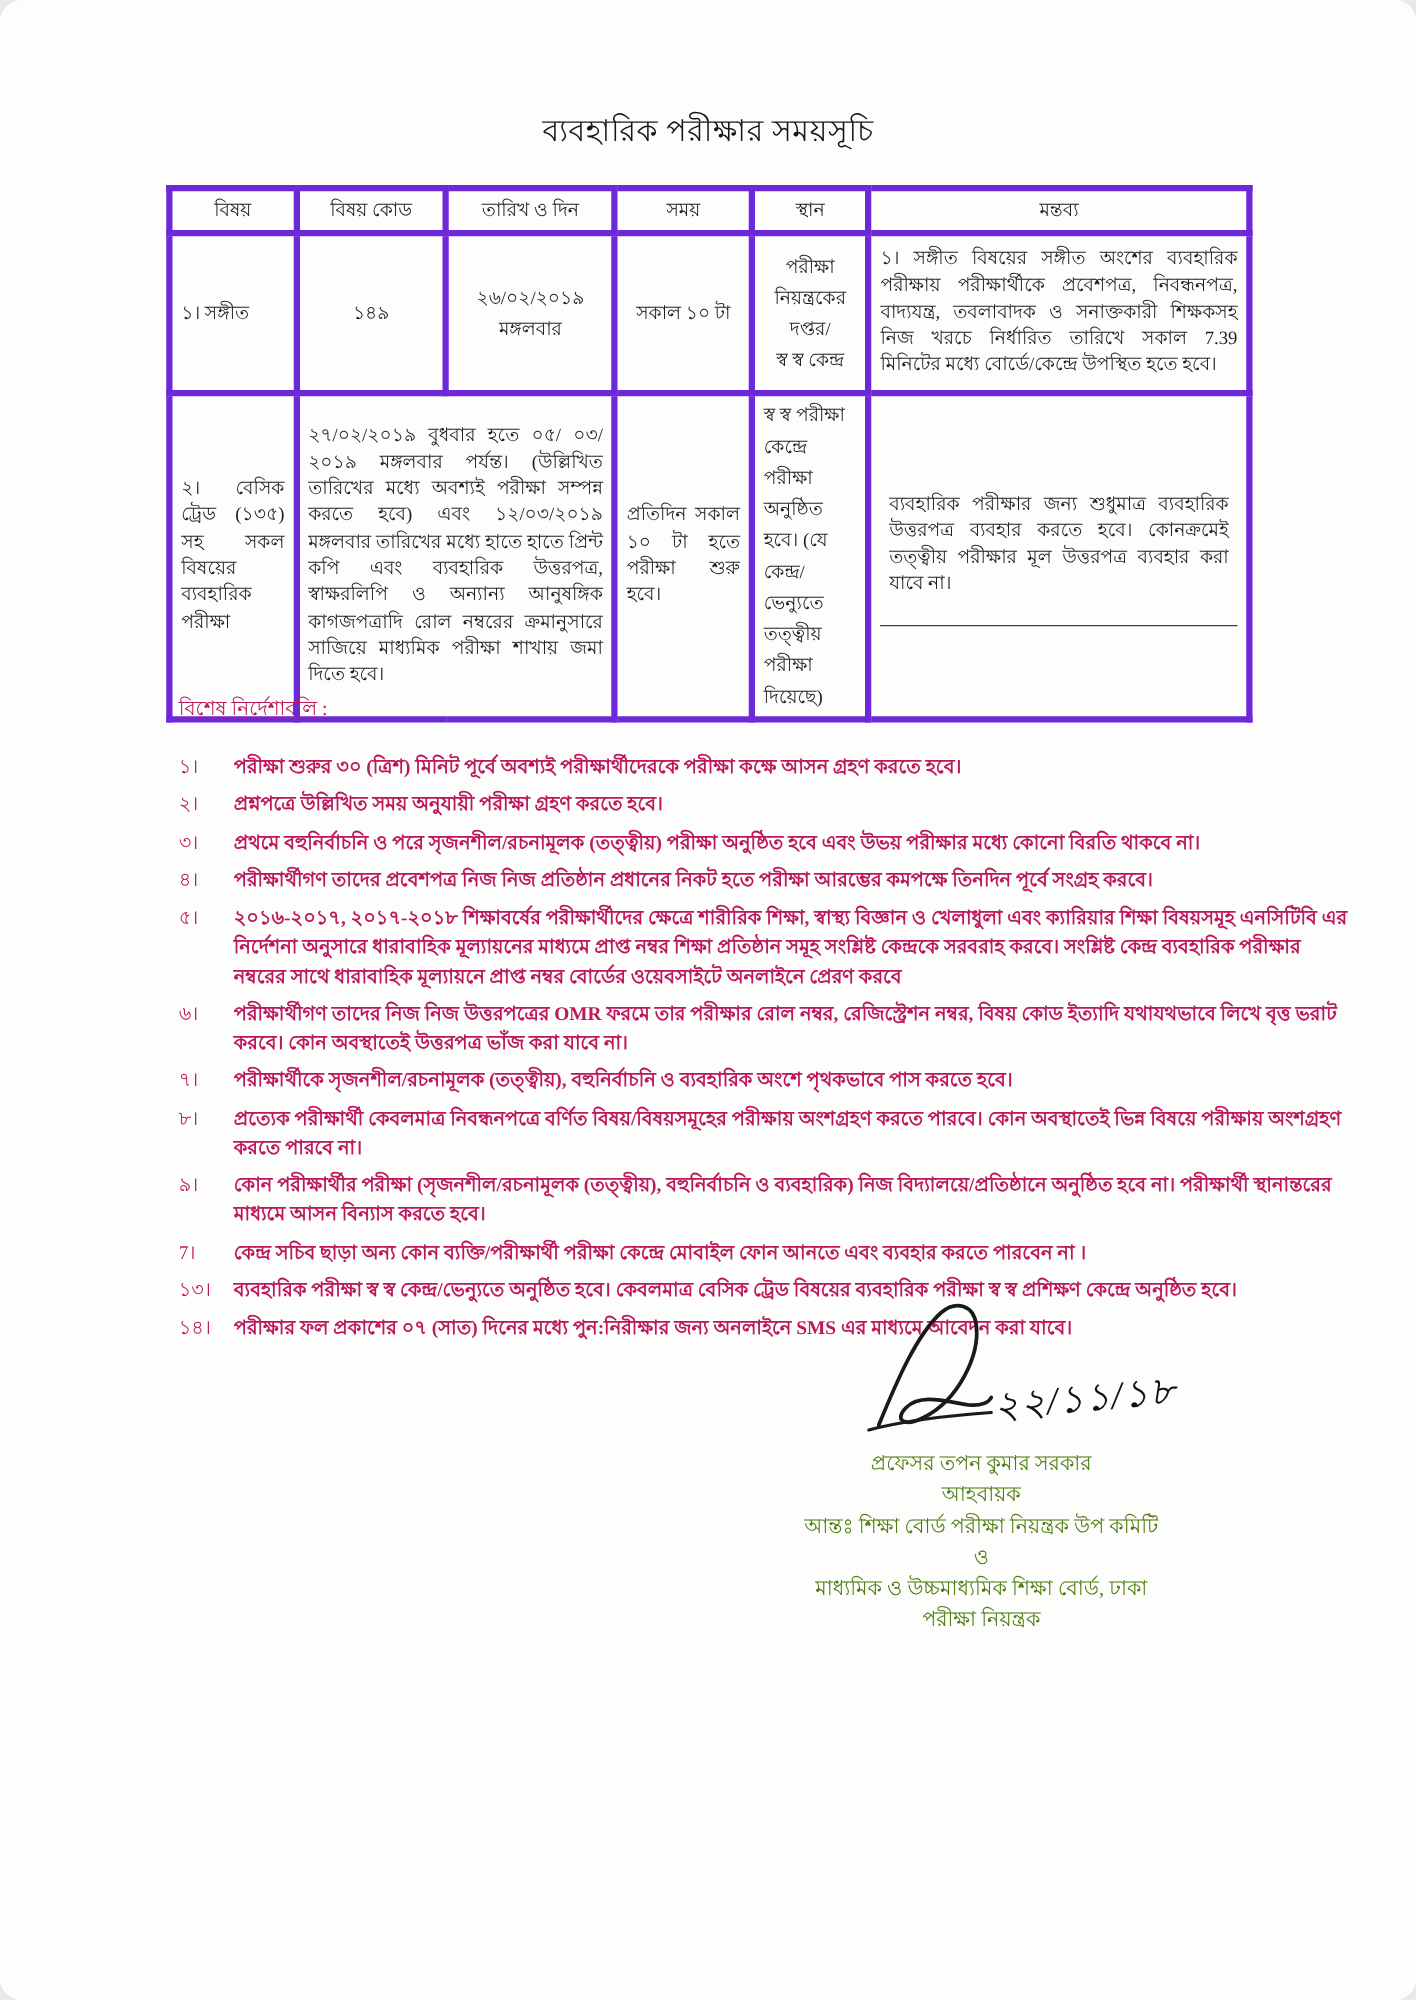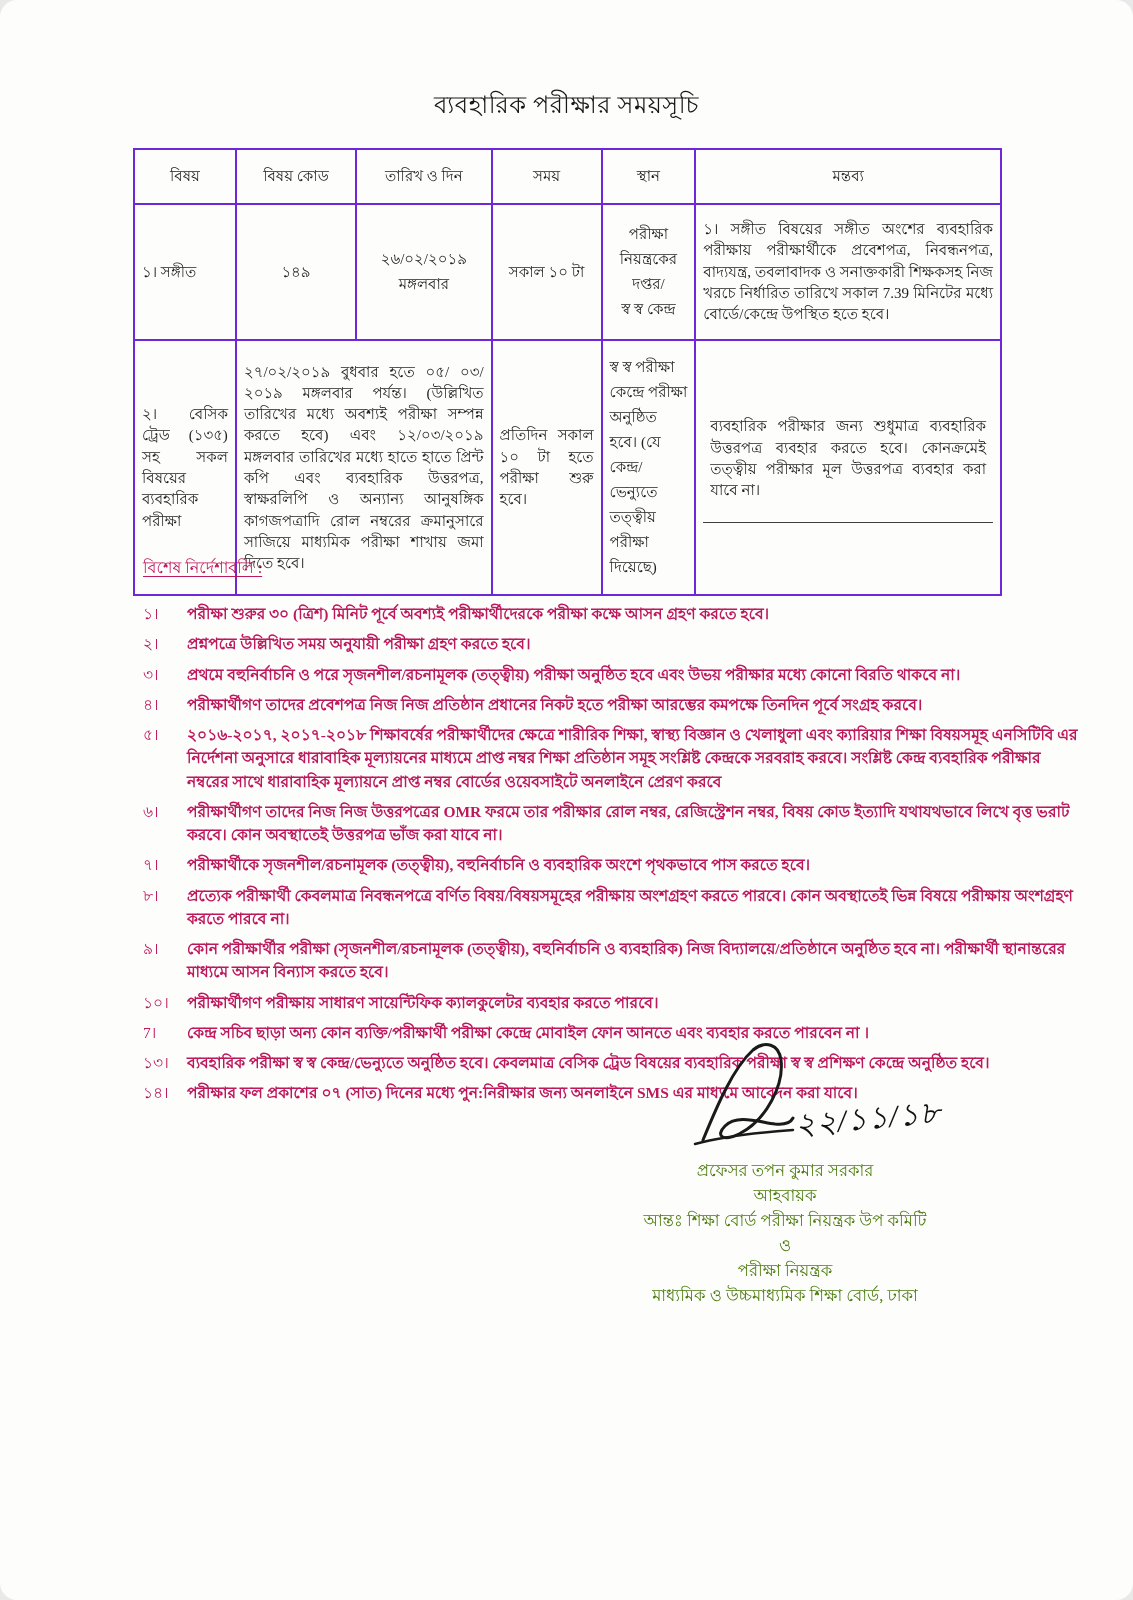--- a/index.html
+++ b/index.html
@@ -28,22 +28,22 @@
     position:absolute;top:148px;left:133px;width:869px;
   }
   table.sched{
     border-collapse:collapse;
     width:869px;
     table-layout:fixed;
     font-size:15px;
     color:#1f1f1f;
   }
   table.sched td,table.sched th{
-    border:2px solid #6d28d9;
-    padding:14px 7px;
+    border:5px solid #6d28d9;
+    padding:3px 7px;
     font-weight:normal;
     vertical-align:middle;
     overflow:hidden;
   }
   th.hdr{height:22px;text-align:center;font-size:15px;}
   .c1{width:100px;} .c2{width:118px;} .c3{width:133px;}
   .c4{width:108px;} .c5{width:92px;}  .c6{width:300px;}
   .r1{height:128px;}
   .r2{height:206px;}
   .cell-center{text-align:center;}
@@ -189,24 +189,20 @@
     </div>
     <div class="instr-item">
       <span class="instr-num">৮।</span>
       <span class="instr-text">প্রত্যেক পরীক্ষার্থী কেবলমাত্র নিবন্ধনপত্রে বর্ণিত বিষয়/বিষয়সমূহের পরীক্ষায় অংশগ্রহণ করতে পারবে। কোন অবস্থাতেই ভিন্ন বিষয়ে পরীক্ষায় অংশগ্রহণ করতে পারবে না।</span>
     </div>
     <div class="instr-item">
       <span class="instr-num">৯।</span>
       <span class="instr-text">কোন পরীক্ষার্থীর পরীক্ষা (সৃজনশীল/রচনামূলক (তত্ত্বীয়), বহুনির্বাচনি ও ব্যবহারিক) নিজ বিদ্যালয়ে/প্রতিষ্ঠানে অনুষ্ঠিত হবে না। পরীক্ষার্থী স্থানান্তরের মাধ্যমে আসন বিন্যাস করতে হবে।</span>
     </div>
     <div class="instr-item">
-      <span class="instr-num">১০।</span>
-      <span class="instr-text">পরীক্ষার্থীগণ পরীক্ষায় সাধারণ সায়েন্টিফিক ক্যালকুলেটর ব্যবহার করতে পারবে।</span>
-    </div>
-    <div class="instr-item">
       <span class="instr-num">7।</span>
       <span class="instr-text">কেন্দ্র সচিব ছাড়া অন্য কোন ব্যক্তি/পরীক্ষার্থী পরীক্ষা কেন্দ্রে মোবাইল ফোন আনতে এবং ব্যবহার করতে পারবেন না ।</span>
     </div>
     <div class="instr-item">
       <span class="instr-num">১৩।</span>
       <span class="instr-text">ব্যবহারিক পরীক্ষা স্ব স্ব কেন্দ্র/ভেন্যুতে অনুষ্ঠিত হবে। কেবলমাত্র বেসিক ট্রেড বিষয়ের ব্যবহারিক পরীক্ষা স্ব স্ব প্রশিক্ষণ কেন্দ্রে অনুষ্ঠিত হবে।</span>
     </div>
     <div class="instr-item">
       <span class="instr-num">১৪।</span>
       <span class="instr-text">পরীক্ষার ফল প্রকাশের ০৭ (সাত) দিনের মধ্যে পুন:নিরীক্ষার জন্য অনলাইনে SMS এর মাধ্যমে আবেদন করা যাবে।</span>
@@ -218,17 +214,17 @@
       <svg class="sig-svg" width="300" height="120" viewBox="0 0 300 120">
         <path d="M28,104 C42,70 58,32 78,14 C90,4 104,8 106,24 C109,48 92,84 64,98 C48,106 40,100 50,90 C62,78 84,86 100,88 C110,89 116,86 118,82" fill="none" stroke="#1a1a1a" stroke-width="3" stroke-linecap="round"></path>
         <path d="M20,108 C50,100 90,96 118,94" fill="none" stroke="#1a1a1a" stroke-width="2.5" stroke-linecap="round"></path>
       </svg>
       <span class="sig-date">২২/১১/১৮</span>
     </div>
     <div class="sig-line">প্রফেসর তপন কুমার সরকার</div>
     <div class="sig-line">আহবায়ক</div>
     <div class="sig-line">আন্তঃ শিক্ষা বোর্ড পরীক্ষা নিয়ন্ত্রক উপ কমিটি</div>
     <div class="sig-line">ও</div>
+    <div class="sig-line">মাধ্যমিক ও উচ্চমাধ্যমিক শিক্ষা বোর্ড, ঢাকা</div>
     <div class="sig-line">পরীক্ষা নিয়ন্ত্রক</div>
-    <div class="sig-line">মাধ্যমিক ও উচ্চমাধ্যমিক শিক্ষা বোর্ড, ঢাকা</div>
   </div>
 
 </div>
 
 </body></html>

